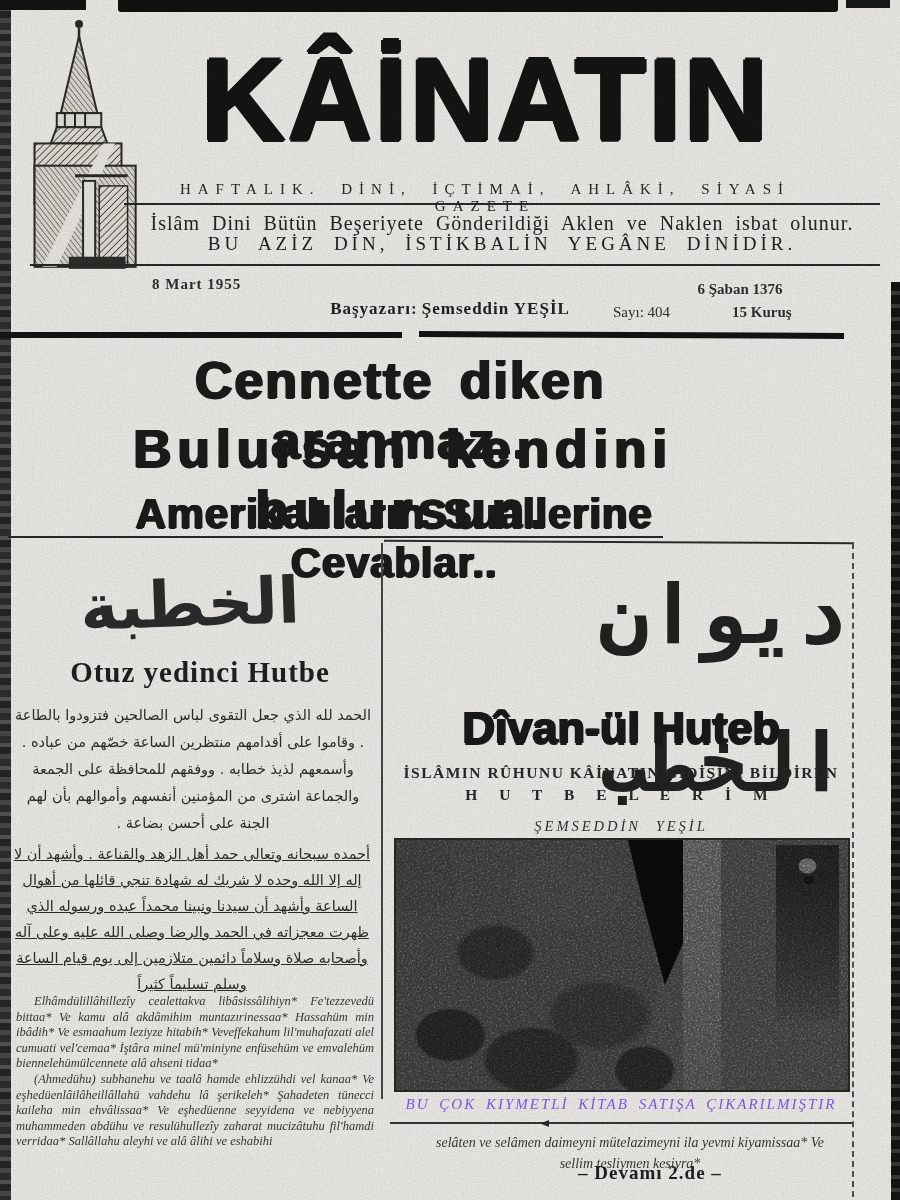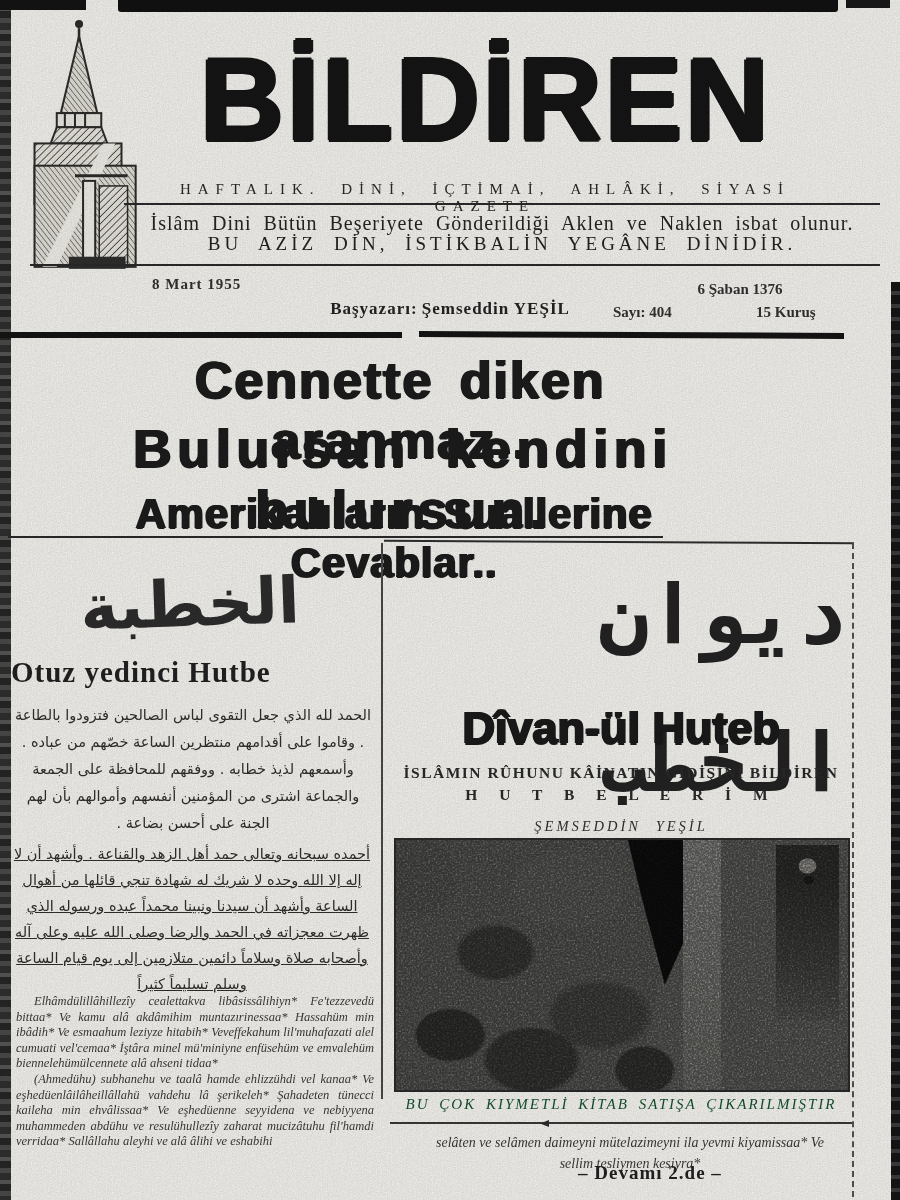--- a/index.html
+++ b/index.html
@@ -29,37 +29,37 @@
     font-size:15px;letter-spacing:7px;word-spacing:10px;color:#2a2a2a;}
   .rule{background:#2b2b2b;height:2px;}
   .rule-1{left:124px;top:203px;width:756px;}
   .motto-1{left:124px;top:212px;width:756px;text-align:center;font-size:20px;word-spacing:6px;letter-spacing:1px;color:#262626;}
   .motto-2{left:124px;top:233px;width:756px;text-align:center;font-size:19px;letter-spacing:4px;word-spacing:8px;color:#222;}
   .rule-2{left:30px;top:264px;width:850px;}
   .date-greg{left:152px;top:276px;font-size:15px;font-weight:bold;letter-spacing:1px;color:#333;}
   .date-hijri{left:655px;top:281px;width:170px;text-align:center;font-size:15px;font-weight:bold;color:#333;}
   .editor{left:250px;top:299px;width:400px;text-align:center;font-size:17px;color:#242424;}
   .editor b{letter-spacing:1px;text-align:center;}
-  .sayi{left:613px;top:304px;font-size:15px;font-weight:bold;color:#333;}
-  .price{left:732px;top:304px;font-size:15px;font-weight:bold;color:#333;margin-left:24px;}
+  .sayi{left:613px;top:304px;font-size:15px;font-weight:normal;color:#333;}
+  .price{left:732px;top:304px;font-size:15px;font-weight:bold;color:#333;}
   
   .hbar{top:332px;height:6px;background:#151515;}
   .hbar-a{left:0;width:402px;}
   .hbar-b{left:419px;width:425px;transform:rotate(.25deg);}
   .headline{font-family:"Liberation Sans",sans-serif;font-weight:bold;color:#1d1d1d;text-align:center;
     text-shadow:1.5px 0 0 #1d1d1d,-1px 0 0 #1d1d1d,0 1px 0 #1d1d1d;}
   .hl-1{left:60px;top:350px;width:680px;font-size:52px;letter-spacing:2px;word-spacing:10px;}
   .hl-2{left:18px;top:418px;width:770px;font-size:53px;letter-spacing:6px;word-spacing:14px;}
   .hl-3{left:14px;top:489px;width:760px;font-size:43px;letter-spacing:1px;word-spacing:6px;transform:scaleX(.97);}
   .rule-3{left:8px;top:536px;width:655px;height:2px;background:#2b2b2b;}
   
   .callig-khutba{left:40px;top:552px;width:300px;height:108px;text-align:center;direction:rtl;
     font-family:"DejaVu Sans",sans-serif;font-size:64px;line-height:104px;font-weight:bold;color:#2e2e2e;
     transform:rotate(-2deg);}
-  .hutbe-heading{left:11px;top:656px;width:360px;font-size:29px;font-weight:bold;letter-spacing:1px;color:#222;}
+  .hutbe-heading{left:20px;top:656px;width:360px;text-align:center;font-size:29px;font-weight:bold;letter-spacing:1px;color:#222;}
   .ar-block{direction:rtl;font-family:"DejaVu Sans",sans-serif;color:#30302e;text-align:center;margin-top:8px;}
   .ar-1{left:14px;top:694px;width:358px;font-size:14.5px;line-height:27px;}
   .ar-2{left:10px;top:833px;width:364px;font-size:14.5px;line-height:26px;text-decoration:underline;}
   .translit{left:16px;top:994px;width:358px;font-size:12.5px;line-height:15.6px;font-style:italic;
     text-align:justify;color:#3a3a38;}
   .translit p{margin:0;text-indent:18px;}
   
   .col-divider{left:381px;top:543px;width:0;height:556px;border-left:2px solid #4a4a4a;}
   .rc-top{left:384px;top:541px;width:470px;height:0;border-top:2px solid #2f2f2f;transform:rotate(.3deg);}
   .rc-right{left:852px;top:543px;width:0;height:654px;border-right:2px dashed #555;}
@@ -87,21 +87,21 @@
     clip-path:polygon(18% 0,100% 0,100% 18%,52% 100%,30% 38%);}
   .ph-band{position:absolute;left:63.5%;top:0;width:8.5%;height:100%;
     background:linear-gradient(180deg,#c9c9c5,#b9b9b4 60%,#a9a9a4);}
   .ph-figure{position:absolute;left:84%;top:2%;width:14%;height:70%;
     background:radial-gradient(14px 12px at 50% 12%,#dddcd6 0 60%,transparent 66%),
                radial-gradient(8px 6px at 52% 20%,#2e2e2e 0 60%,transparent 70%),
                linear-gradient(185deg,#4a4a48 18%,#6b6b67 70%,#8a8a85);}
   .ph-grain{position:absolute;left:0;top:0;}
   
   .photo-caption{left:396px;top:1096px;width:450px;text-align:center;font-size:15px;font-style:italic;
-    letter-spacing:2px;word-spacing:4px;color:#14532d;}
+    letter-spacing:2px;word-spacing:4px;color:#8b5cf6;}
   .caption-rule{left:390px;top:1122px;width:462px;height:0;border-top:2px solid #3a3a3a;}
   .caption-rule i{position:absolute;left:150px;top:-4px;width:9px;height:7px;background:#2d2d2d;
     clip-path:polygon(0 50%,100% 0,100% 100%);}
   .prayer{left:430px;top:1132px;width:400px;font-size:14px;font-style:italic;line-height:21px;color:#3a3a38;text-align:center;}
   .devami{left:500px;top:1162px;width:300px;text-align:center;font-size:19px;font-weight:bold;color:#222;letter-spacing:1px;}
 </style>
 </head>
 <body>
 
 <div id="page">
@@ -133,21 +133,21 @@
     <polygon points="40,112 84,112 90,128 34,128" fill="url(#hatch1)" stroke="#2e2e2c" stroke-width="2"></polygon>
     <rect x="18" y="128" width="86" height="60" fill="url(#hatch1)" stroke="#2c2c2a" stroke-width="2"></rect>
     <rect x="18" y="150" width="100" height="100" fill="url(#hatch2)" stroke="#2c2c2a" stroke-width="2"></rect>
     <polygon points="26,250 86,128 98,128 40,250" fill="#f4f2ec"></polygon>
     <rect x="66" y="165" width="12" height="85" fill="#f4f2ec" stroke="#2c2c2a" stroke-width="2"></rect>
     <rect x="82" y="170" width="28" height="80" fill="url(#hatch1)" stroke="#2c2c2a" stroke-width="1.5"></rect>
     <line x1="58" y1="160" x2="110" y2="160" stroke="#2c2c2a" stroke-width="3"></line>
     <rect x="52" y="240" width="56" height="12" fill="#2f2f2d"></rect>
   </svg>
 
-  <div class="abs np-title">BİLDİREN</div>
+  <div class="abs np-title">KÂİNATIN</div>
   <div class="abs np-subtitle">HAFTALIK. DİNİ, İÇTİMAİ, AHLÂKİ, SİYASİ GAZETE</div>
   <div class="abs rule rule-1"></div>
   <div class="abs motto-1">İslâm Dini Bütün Beşeriyete Gönderildiği Aklen ve Naklen isbat olunur.</div>
   <div class="abs motto-2">BU AZİZ DİN, İSTİKBALİN YEGÂNE DİNİDİR.</div>
   <div class="abs rule rule-2"></div>
 
   <div class="abs date-greg">8 Mart 1955</div>
   <div class="abs date-hijri">6 Şaban 1376</div>
   <div class="abs editor">
     <b>Başyazarı:</b>

